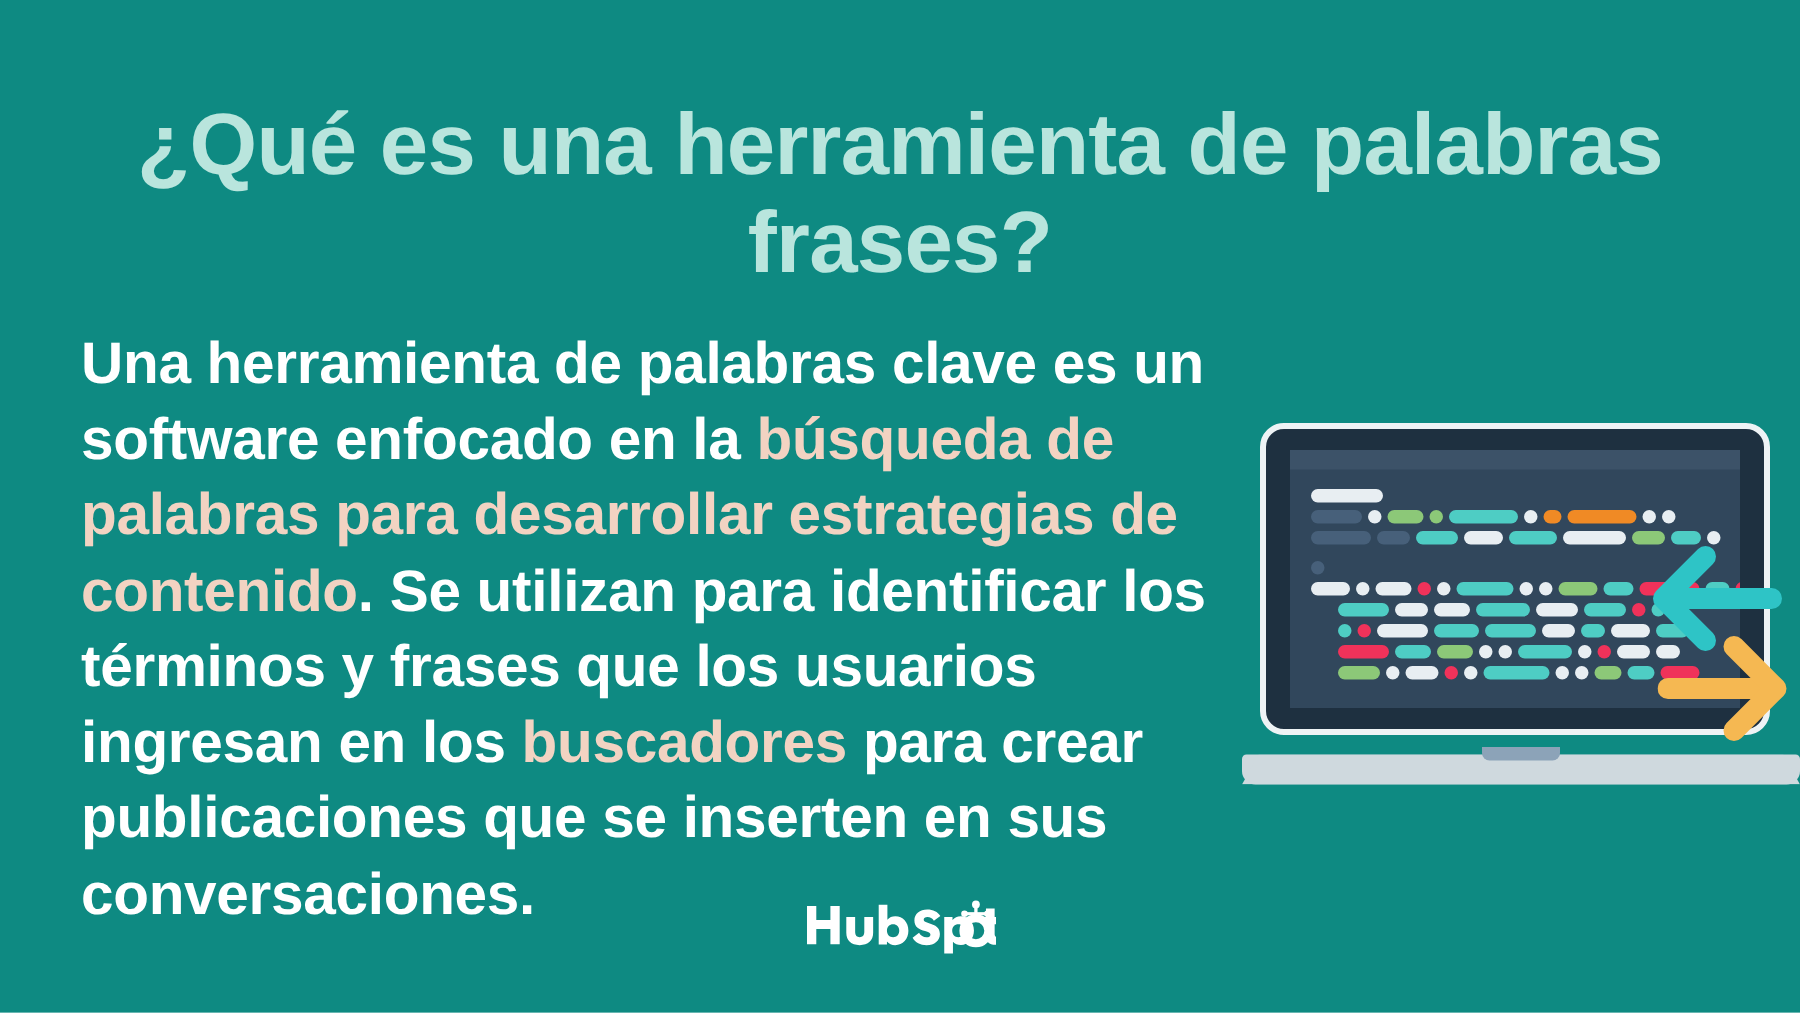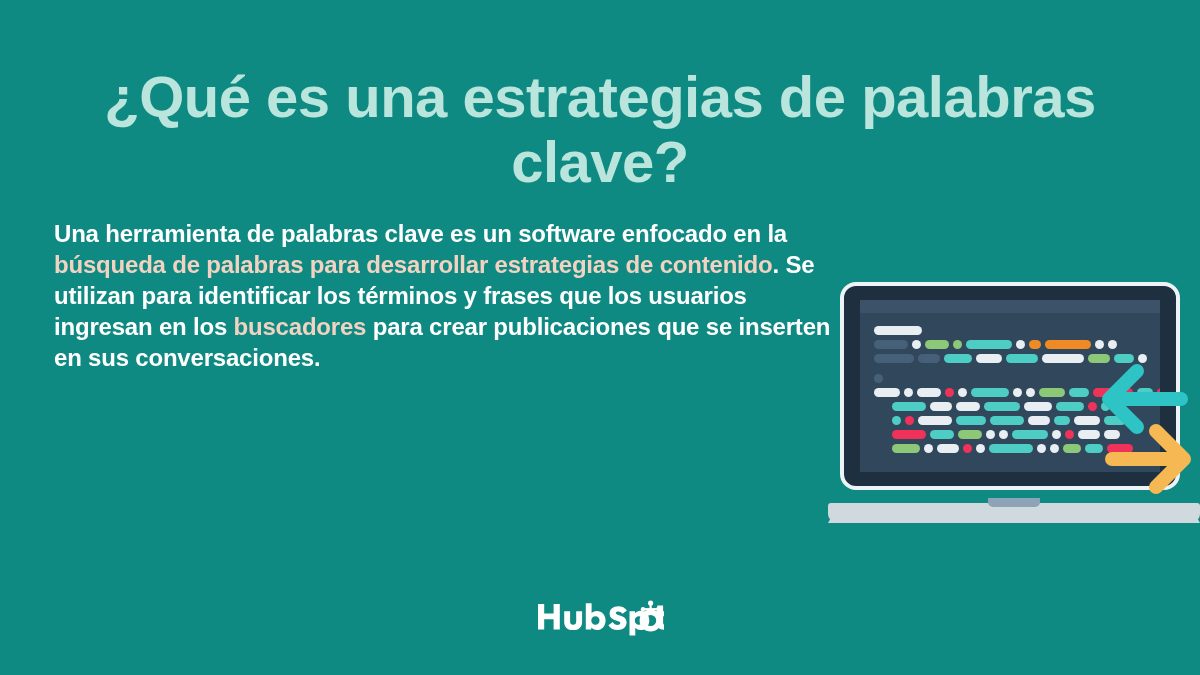--- a/index.html
+++ b/index.html
@@ -38,21 +38,21 @@
     box-sizing: border-box;
     white-space: pre-line;
   }
 
   
   #body-copy {
     position: absolute;
     left: 54px;
     top: 218px;
     width: 790px;
-    font-size: 24px;
+    font-size: 39px;
     font-weight: 700;
     line-height: 1.295;
     color: #ffffff;
     letter-spacing: -0.2px;
   }
   #body-copy .hl { color: #f2d3c2; }
 
   
   #laptop {
     position: absolute;
@@ -154,21 +154,21 @@
     width: 1200px;
     text-align: center;
   }
   #logo svg { display: inline-block; }
 </style>
 </head>
 <body>
 
 <div id="slide" style="background: rgb(14, 138, 130);">
 
-  <h1 id="title" style="color: rgb(185, 229, 221);">¿Qué es una estrategias de palabras clave?</h1>
+  <h1 id="title" style="color: rgb(185, 229, 221);">¿Qué es una herramienta de palabras frases?</h1>
 
   <div id="body-copy" style="color: rgb(255, 255, 255);"><span>Una herramienta de palabras clave es un software enfocado en la </span><span class="hl" style="color: rgb(242, 211, 194);">búsqueda de palabras para desarrollar estrategias de contenido</span><span>. Se utilizan para identificar los términos y frases que los usuarios ingresan en los </span><span class="hl" style="color: rgb(242, 211, 194);">buscadores</span><span> para crear publicaciones que se inserten en sus conversaciones.</span></div>
 
   <div id="laptop">
     <div class="lid" style="background: rgb(30, 48, 64); border-color: rgb(238, 243, 245);">
       <div class="screen" style="background: rgb(49, 71, 92);">
         <div class="screen-topbar" style="background: rgb(60, 82, 104);"></div>
         <div class="code-area">
             <div class="code-row">
               <div class="pill" style="width: 48px; background: rgb(232, 238, 242);"></div>

